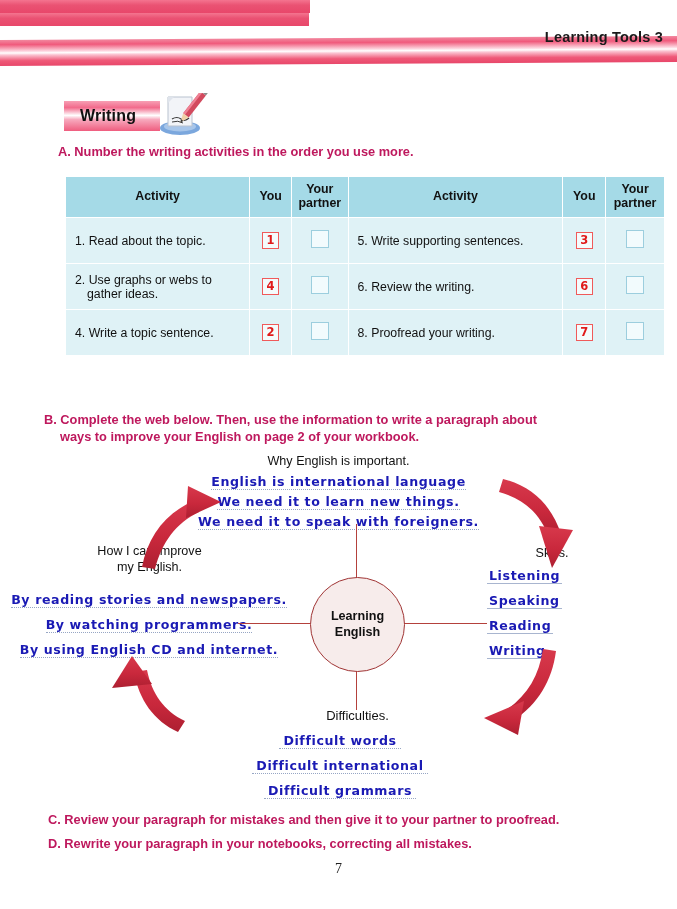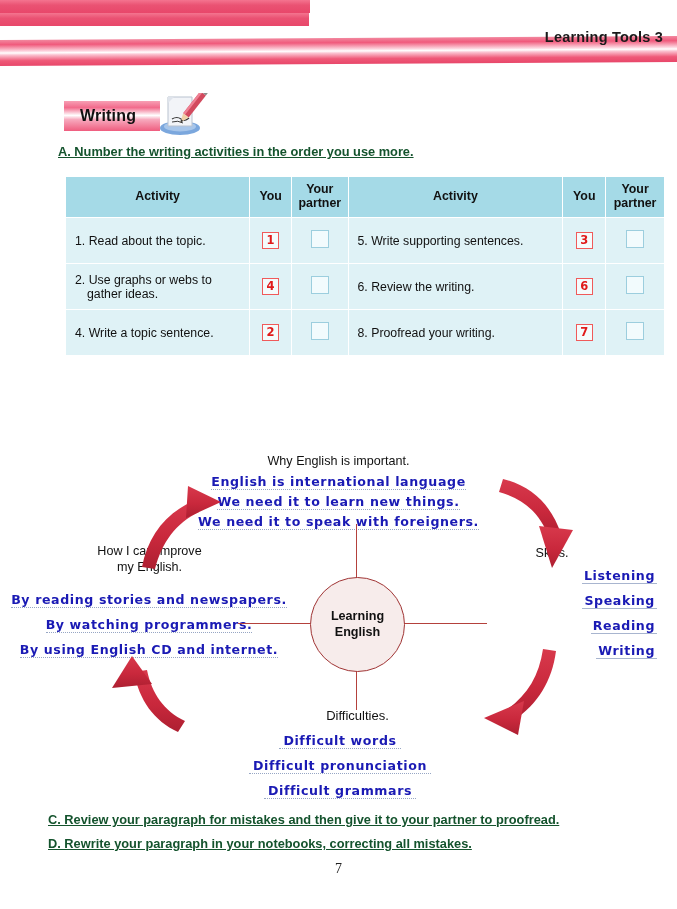--- a/index.html
+++ b/index.html
@@ -97,23 +97,22 @@
     left: 152px;
     width: 56px;
     height: 44px;
   }
 
   
   .prompt {
     position: absolute;
     font-size: 12.8px;
     font-weight: bold;
-    color: #14532d;
+    color: #be185d;
     line-height: 1.32;
-    text-decoration: underline;
   }
   .prompt-a { top: 144px; left: 58px; }
   .prompt-b { top: 412px; left: 44px; width: 625px; }
   .prompt-b .cont { display: block; padding-left: 16px; }
   .prompt-c { top: 812px; left: 48px; }
   .prompt-d { top: 836px; left: 48px; }
 
   
   .act-table {
     position: absolute;
@@ -277,21 +276,21 @@
     position: absolute;
     top: 96px;
     left: 497px;
     width: 110px;
     text-align: center;
     font-size: 12.6px;
     color: #111;
   }
   .grp-right { position: absolute; top: 116px; left: 487px; width: 170px; }
   .grp-right .hand-line {
-    left: 0; width: 170px; text-align: right; border-bottom: none;
+    left: 0; width: 170px; text-align: left; border-bottom: none;
   }
   .grp-right .hand-line .txt {
     display: inline-block; border-bottom: 1px solid #a8b5cf;
     padding: 0 2px;
   }
   .r1 { top: 0px; }
   .r2 { top: 25px; }
   .r3 { top: 50px; }
   .r4 { top: 75px; }
 
@@ -443,20 +442,22 @@
         <span class="ans-box">7</span>
       </td>
       <td class="c-partner">
         <span class="empty-box"></span>
       </td>
     </tr>
   </tbody>
 </table>
 
 <div class="prompt prompt-b">
+  <span>B. Complete the web below. Then, use the information to write a paragraph about</span>
+  <span class="cont">ways to improve your English on page 2 of your workbook.</span>
 </div>
 
 <div class="web">
 
   <div class="web-title">Why English is important.</div>
 
   <svg class="arrow-layer" viewBox="0 0 677 355">
     <defs>
       <linearGradient id="ar" x1="0" y1="0" x2="0" y2="1">
         <stop offset="0%" stop-color="#d8394c"></stop>
@@ -539,21 +540,21 @@
       <span class="hand txt">Writing</span>
     </div>
   </div>
 
   <div class="label-bottom">Difficulties.</div>
   <div class="grp-bottom">
     <div class="hand-line b1">
       <span class="hand txt">Difficult words</span>
     </div>
     <div class="hand-line b2">
-      <span class="hand txt">Difficult pronunciation</span>
+      <span class="hand txt">Difficult international</span>
     </div>
     <div class="hand-line b3">
       <span class="hand txt">Difficult grammars</span>
     </div>
   </div>
 </div>
 
 <div class="prompt prompt-c">C. Review your paragraph for mistakes and then give it to your partner to proofread.</div>
 <div class="prompt prompt-d">D. Rewrite your paragraph in your notebooks, correcting all mistakes.</div>
 

